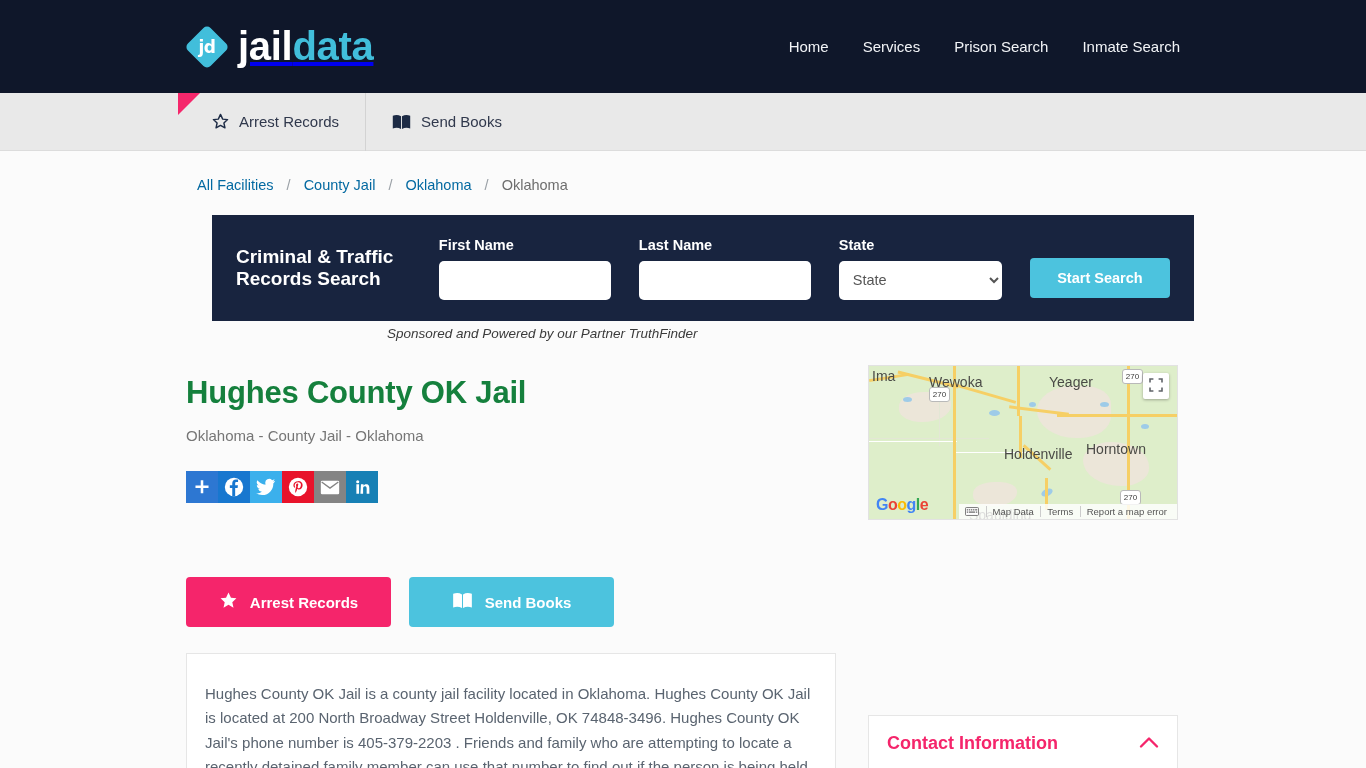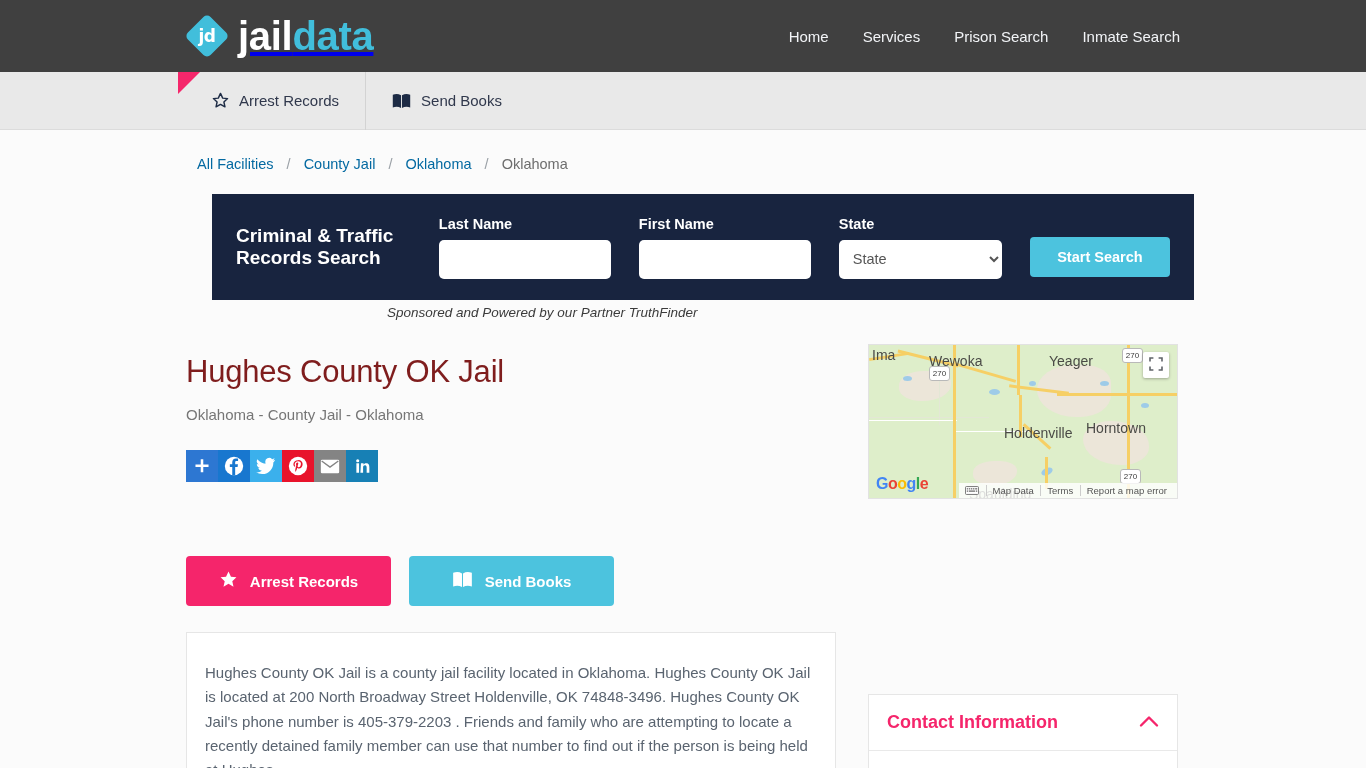--- a/index.html
+++ b/index.html
@@ -11,21 +11,21 @@
     font-size:15px;
     color:#55595c;
     overflow:hidden;
   }
 
   
   .page { position:relative; width:1366px; min-height:768px; background:#fbfbfb; }
 
   
   .topbar {
-    height:72px; background:#404040;
+    height:93px; background:#0f172a;
     display:flex; align-items:center;
     padding:0 186px;
   }
   .brand { display:flex; align-items:center; gap:10px; }
   .brand-mark {
     width:42px; height:42px; position:relative;
   }
   .brand-mark .dia {
     position:absolute; left:5px; top:5px;
     width:32px; height:32px; background:#41bedb;
@@ -116,22 +116,22 @@
 
   
   .content {
     display:flex; gap:32px;
     padding:20px 186px 0 186px;
   }
   .col-main { width:650px; flex:none; }
   .col-side { width:310px; flex:none; }
 
   h1.title {
-    margin:14px 0 0 0; font-size:31px; font-weight:400;
-    color:#7f1d1d; letter-spacing:-.2px;
+    margin:14px 0 0 0; font-size:31px; font-weight:700;
+    color:#15803d; letter-spacing:-.2px;
   }
   .subtitle { margin-top:16px; font-size:15px; color:#767676; }
 
   
   .share { display:flex; margin-top:27px; }
   .share .btn {
     width:32px; height:32px; display:flex;
     align-items:center; justify-content:center;
     color:#ffffff;
   }
@@ -274,27 +274,27 @@
     <span class="sep">/</span>
     <a href="#">Oklahoma</a>
     <span class="sep">/</span>
     <span class="cur">Oklahoma</span>
   </div>
 
   <div class="searchwrap">
     <div class="searchbar">
       <div class="search-title">Criminal &amp; Traffic Records Search</div>
 
+      <div class="fieldset first">
+        <label>First Name</label>
+        <input type="text" value="" style="">
+      </div>
+
       <div class="fieldset last">
         <label>Last Name</label>
-        <input type="text" value="" style="">
-      </div>
-
-      <div class="fieldset first">
-        <label>First Name</label>
         <input type="text" value="" style="">
       </div>
 
       <div class="fieldset state">
         <label>State</label>
         <select>
           <option>State</option>
         </select>
       </div>
 

